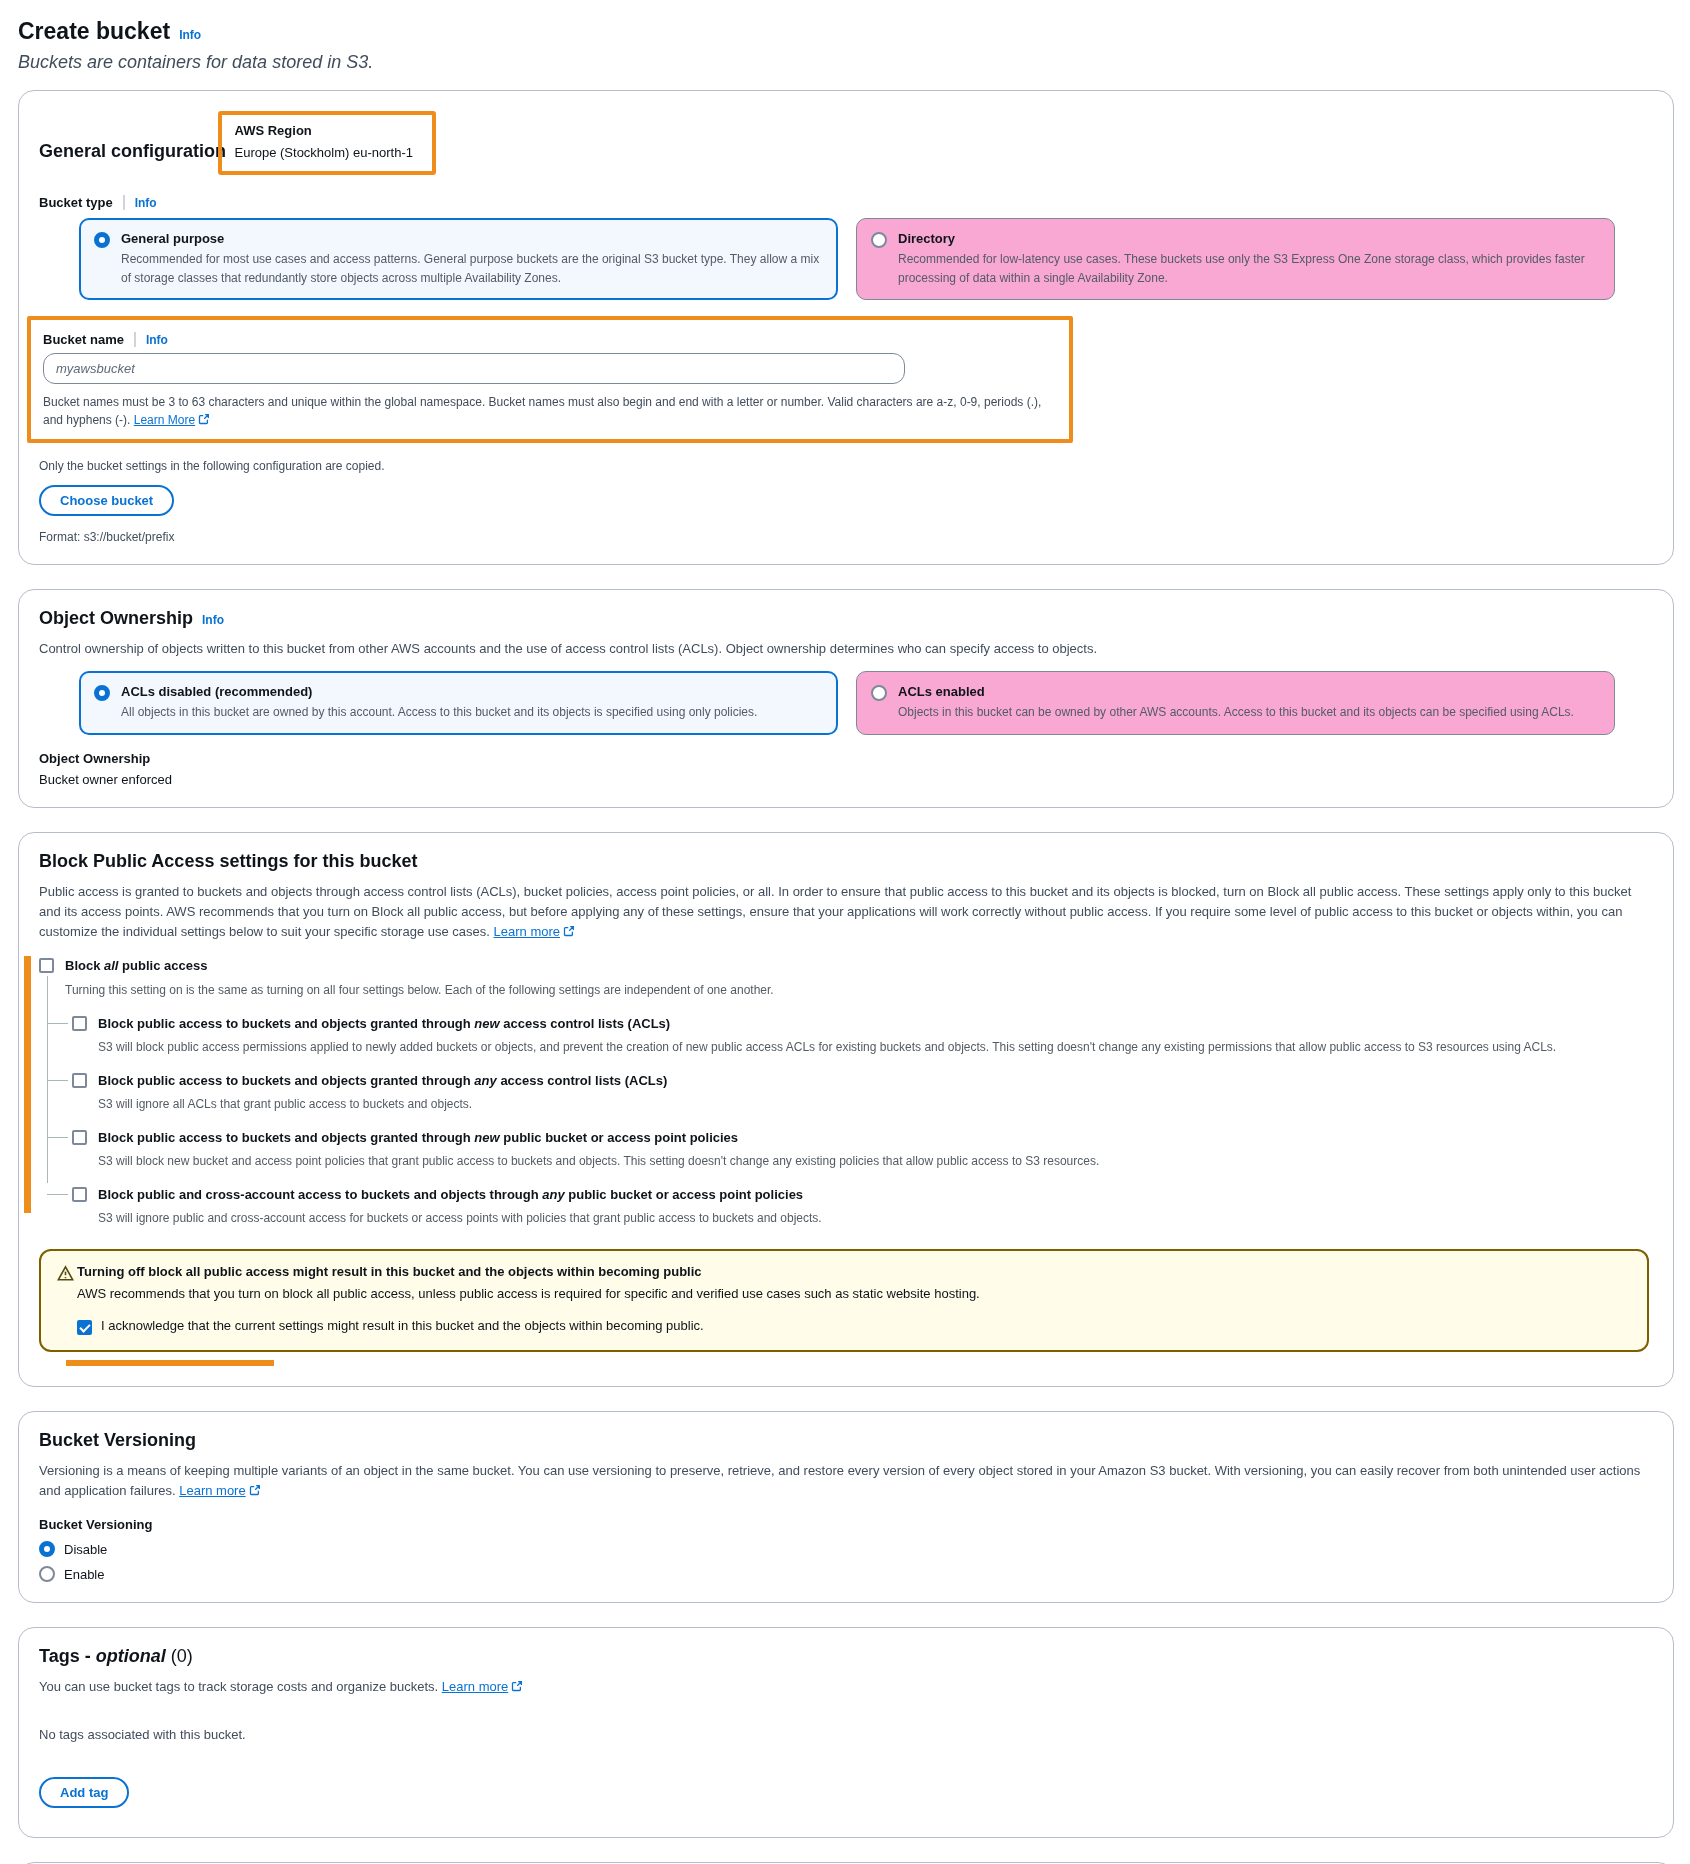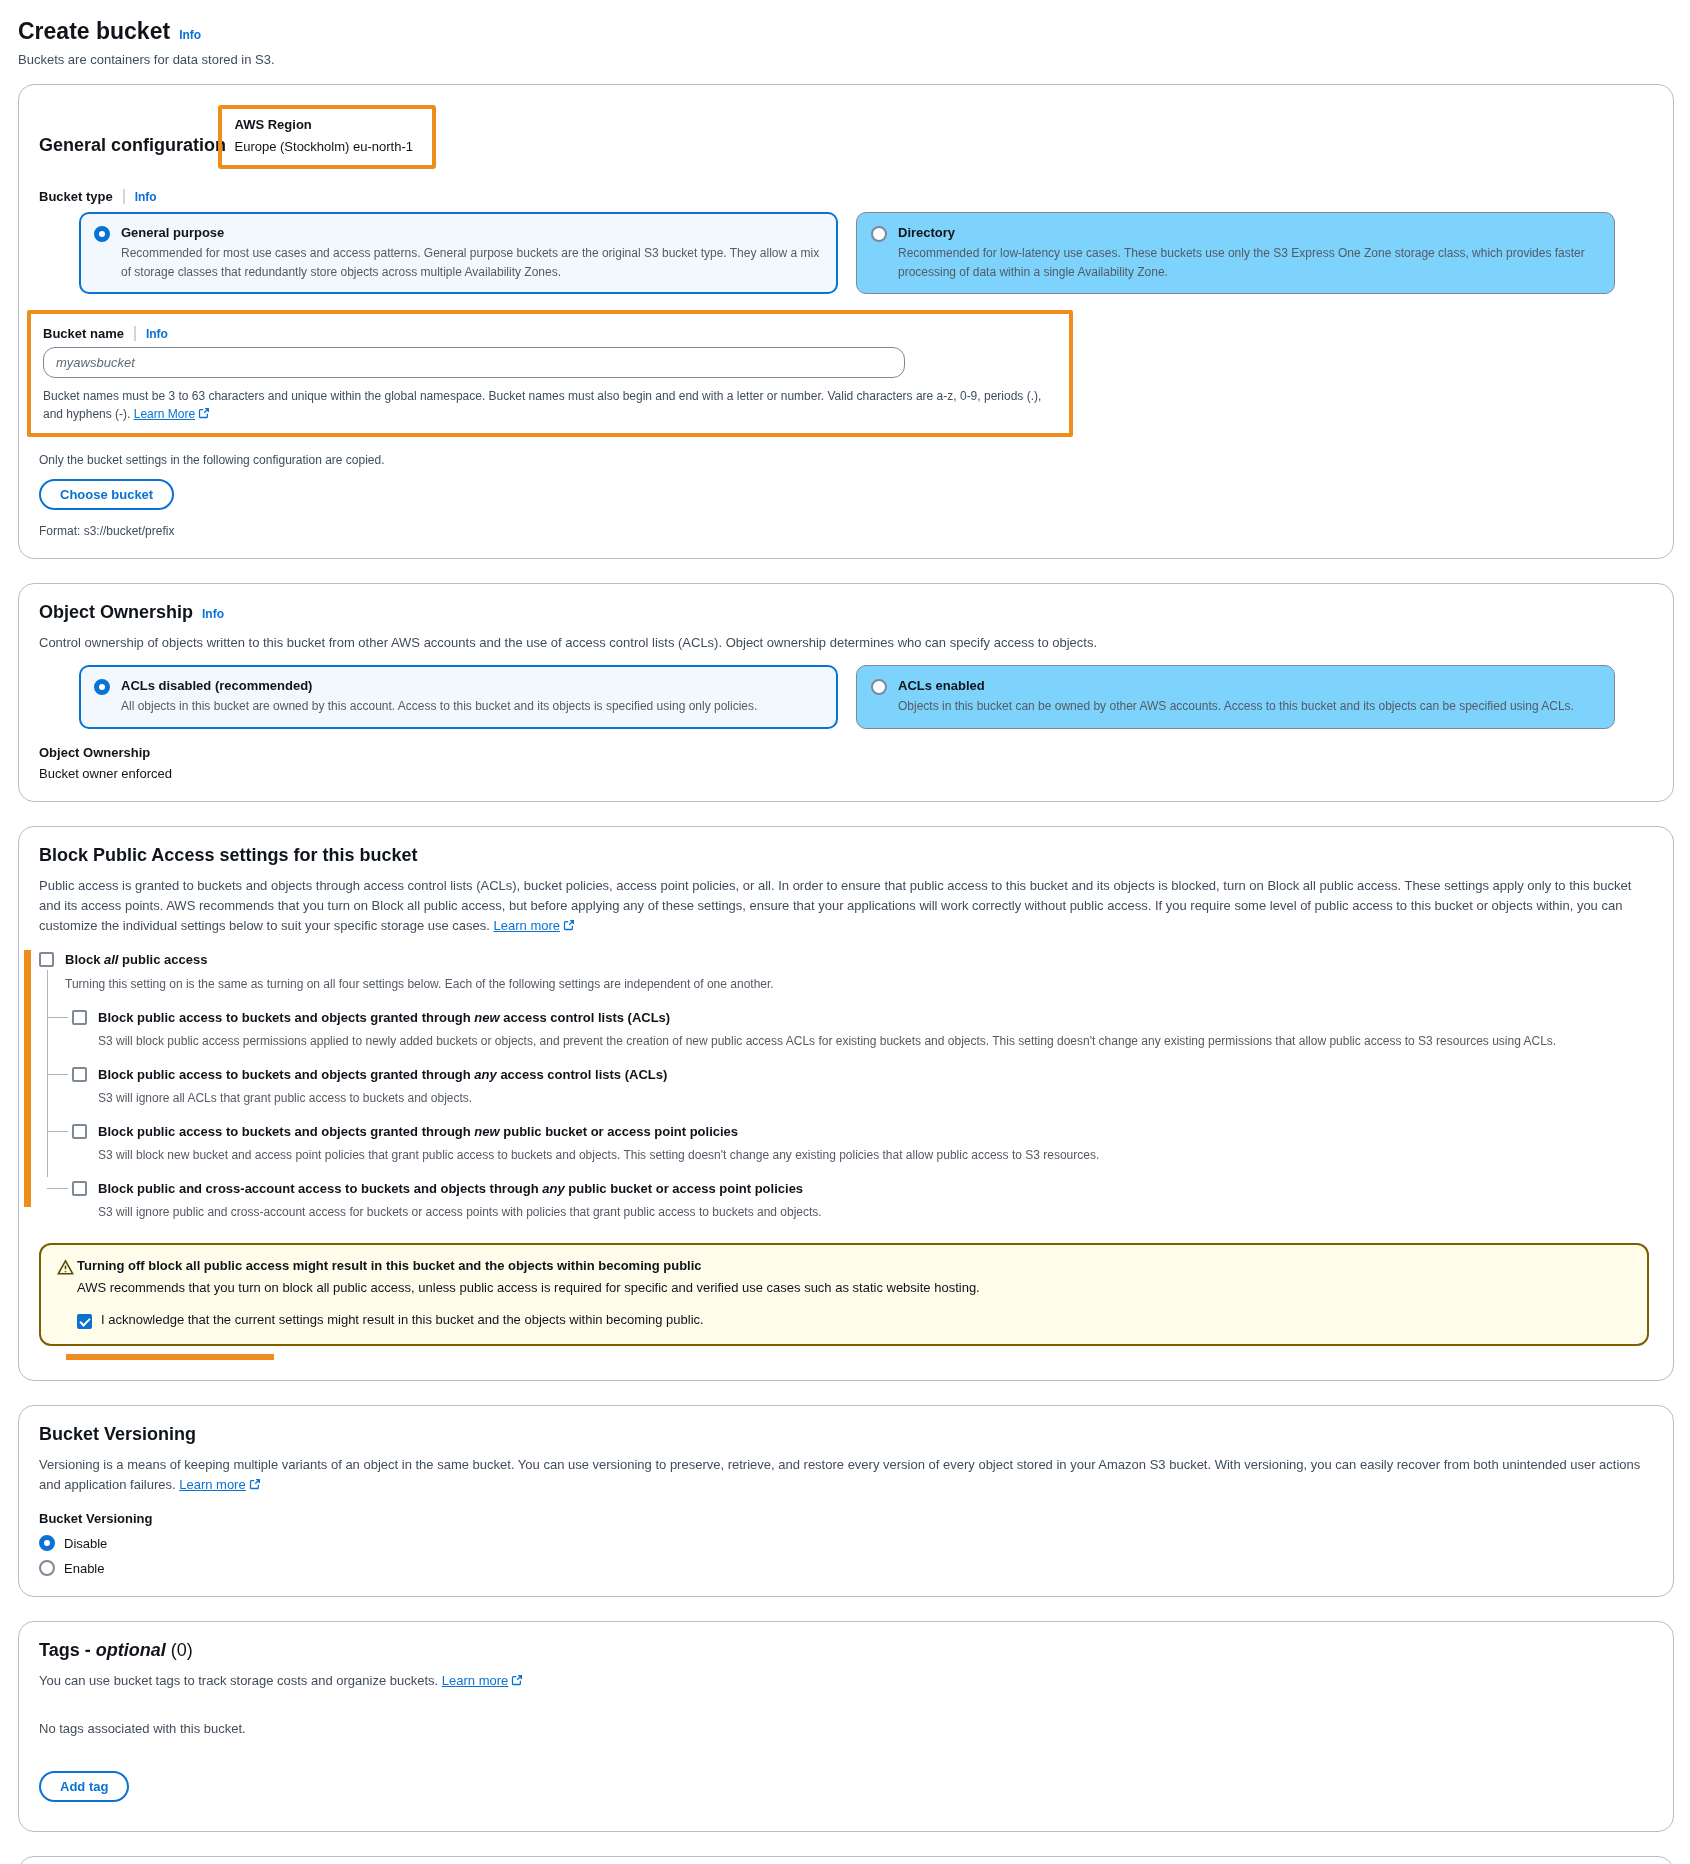--- a/index.html
+++ b/index.html
@@ -6,32 +6,32 @@
     --accent:#0972d3; --link:#0972d3; --annotation:#ee8c1c;
     --warn-border:#7d5e00; --warn-bg:#fffce9; --card-selected-bg:#f2f8fd;
     --text:#0f141a; --text2:#414d5c; --text3:#545b64; --line:#b6bec9; --ctl:#7d8998;
   }
   *{box-sizing:border-box}
   body{margin:0;width:1690px;height:1864px;overflow:hidden;background:#fff;
        font-family:"Liberation Sans",sans-serif;color:var(--text);}
   .page{padding:18px 16px 0 18px;}
   h1{display:inline;font-size:23px;font-weight:700;margin:0;}
   .info-link{color:var(--link);font-size:12px;font-weight:700;text-decoration:none;cursor:pointer;margin-left:9px;}
-  .subtitle{font-size:13px;color:var(--text2);margin:7px 0 17px;}
+  .subtitle{font-size:18px;color:var(--text2);margin:7px 0 17px;font-style:italic;}
   .panel{border:1px solid var(--line);border-radius:16px;background:#fff;padding:18px 20px 20px;margin-bottom:24px;}
   h2{font-size:18px;font-weight:700;margin:0 0 8px;display:inline-block;}
   h2 .count{font-weight:400;}
   h2 em{font-style:italic;}
   .label-row{display:flex;align-items:center;margin:14px 0 6px;}
   .field-label{font-weight:700;font-size:13px;}
   .vdiv{width:2px;height:15px;background:#d1d5db;margin:0 10px;}
   .panel-desc{font-size:13px;color:var(--text2);line-height:1.55;margin:2px 0 12px;}
   
   .card-grid{display:grid;grid-template-columns:1fr 1fr;gap:18px;margin:8px 38px 16px 0;padding-left:40px;}
-  .option-card{display:flex;gap:11px;align-items:flex-start;border:1px solid var(--ctl);border-radius:10px;padding:12px 14px;background:#7dd3fc;cursor:pointer;}
+  .option-card{display:flex;gap:11px;align-items:flex-start;border:1px solid var(--ctl);border-radius:10px;padding:12px 14px;background:#f9a8d4;cursor:pointer;}
   .option-card.selected{border:2px solid var(--accent);background:var(--card-selected-bg);padding:11px 13px;}
   .radio{width:16px;height:16px;border-radius:50%;border:2px solid var(--ctl);background:#fff;flex:none;margin-top:1px;}
   .radio.selected{border:5px solid var(--accent);}
   .card-title{display:block;font-weight:700;font-size:13px;margin-bottom:4px;}
   .card-desc{display:block;font-size:12px;color:var(--text3);line-height:1.55;}
   
   .annotation-box{border:4px solid var(--annotation);}
   .region-box{display:inline-block;border-radius:3px;padding:8px 16px 11px 12px;margin:2px 0 6px -12px;min-width:218px;}
   .region-label{font-weight:700;font-size:13px;margin-bottom:7px;}
   .region-value{font-size:13px;}

